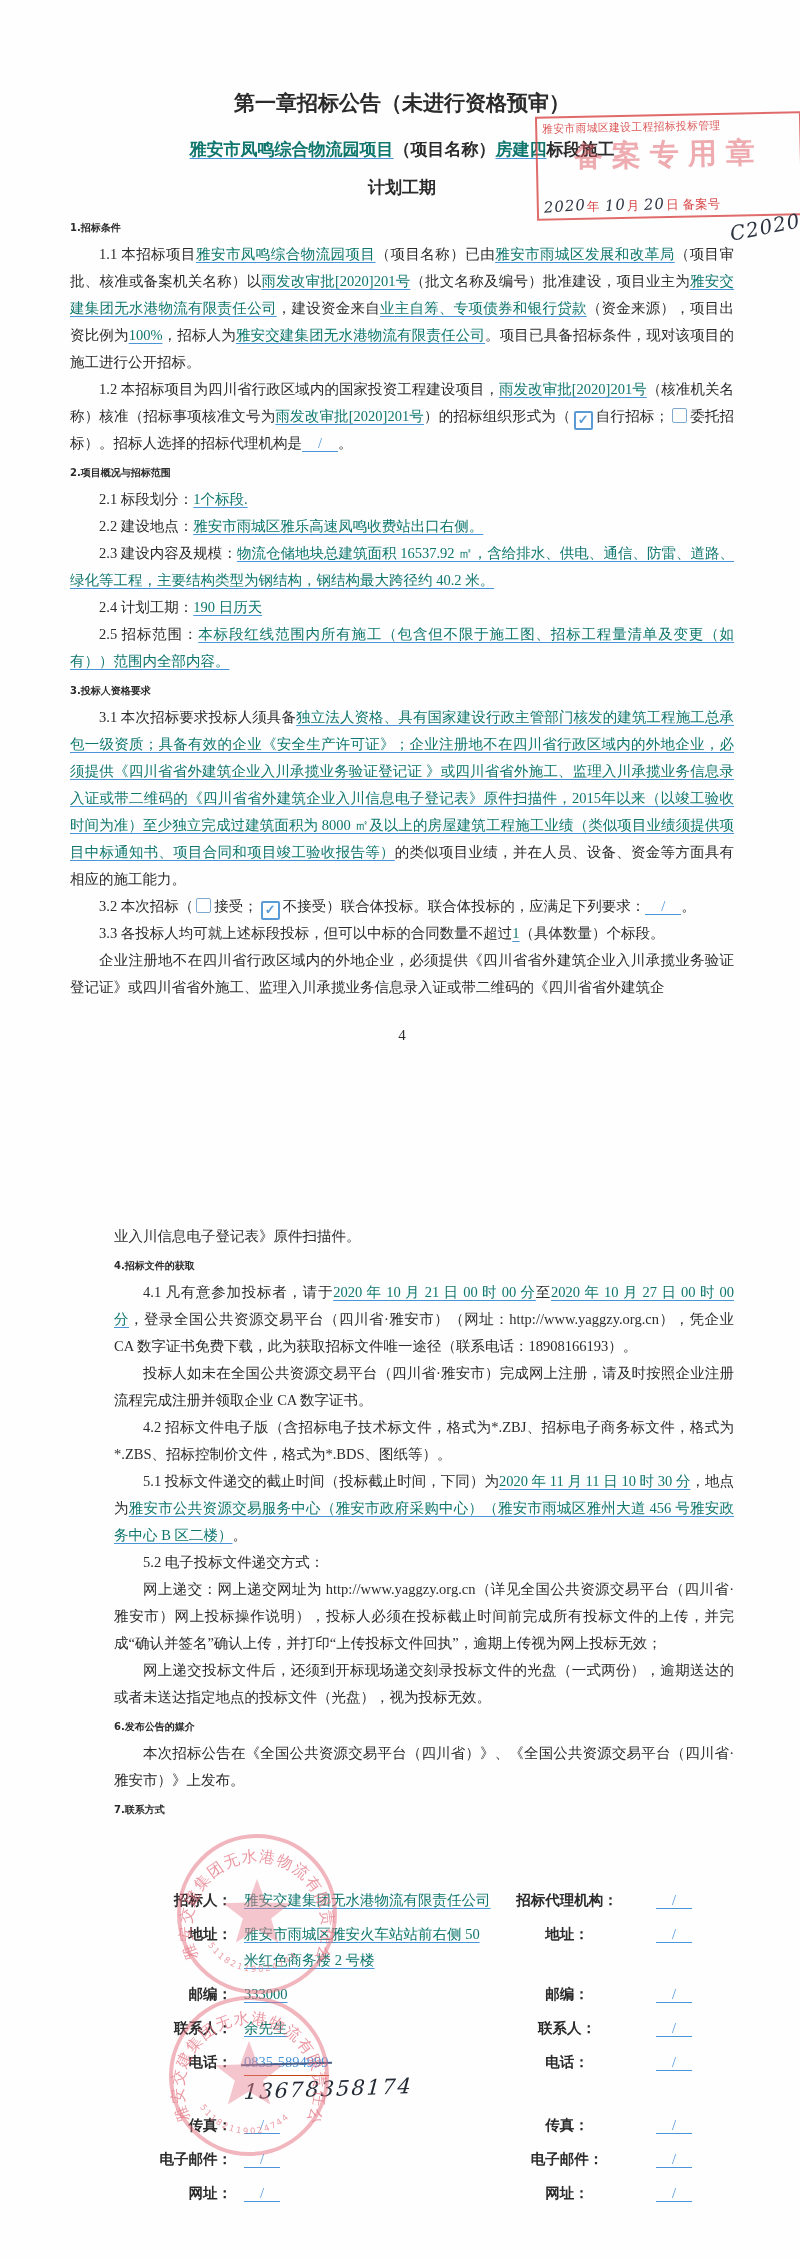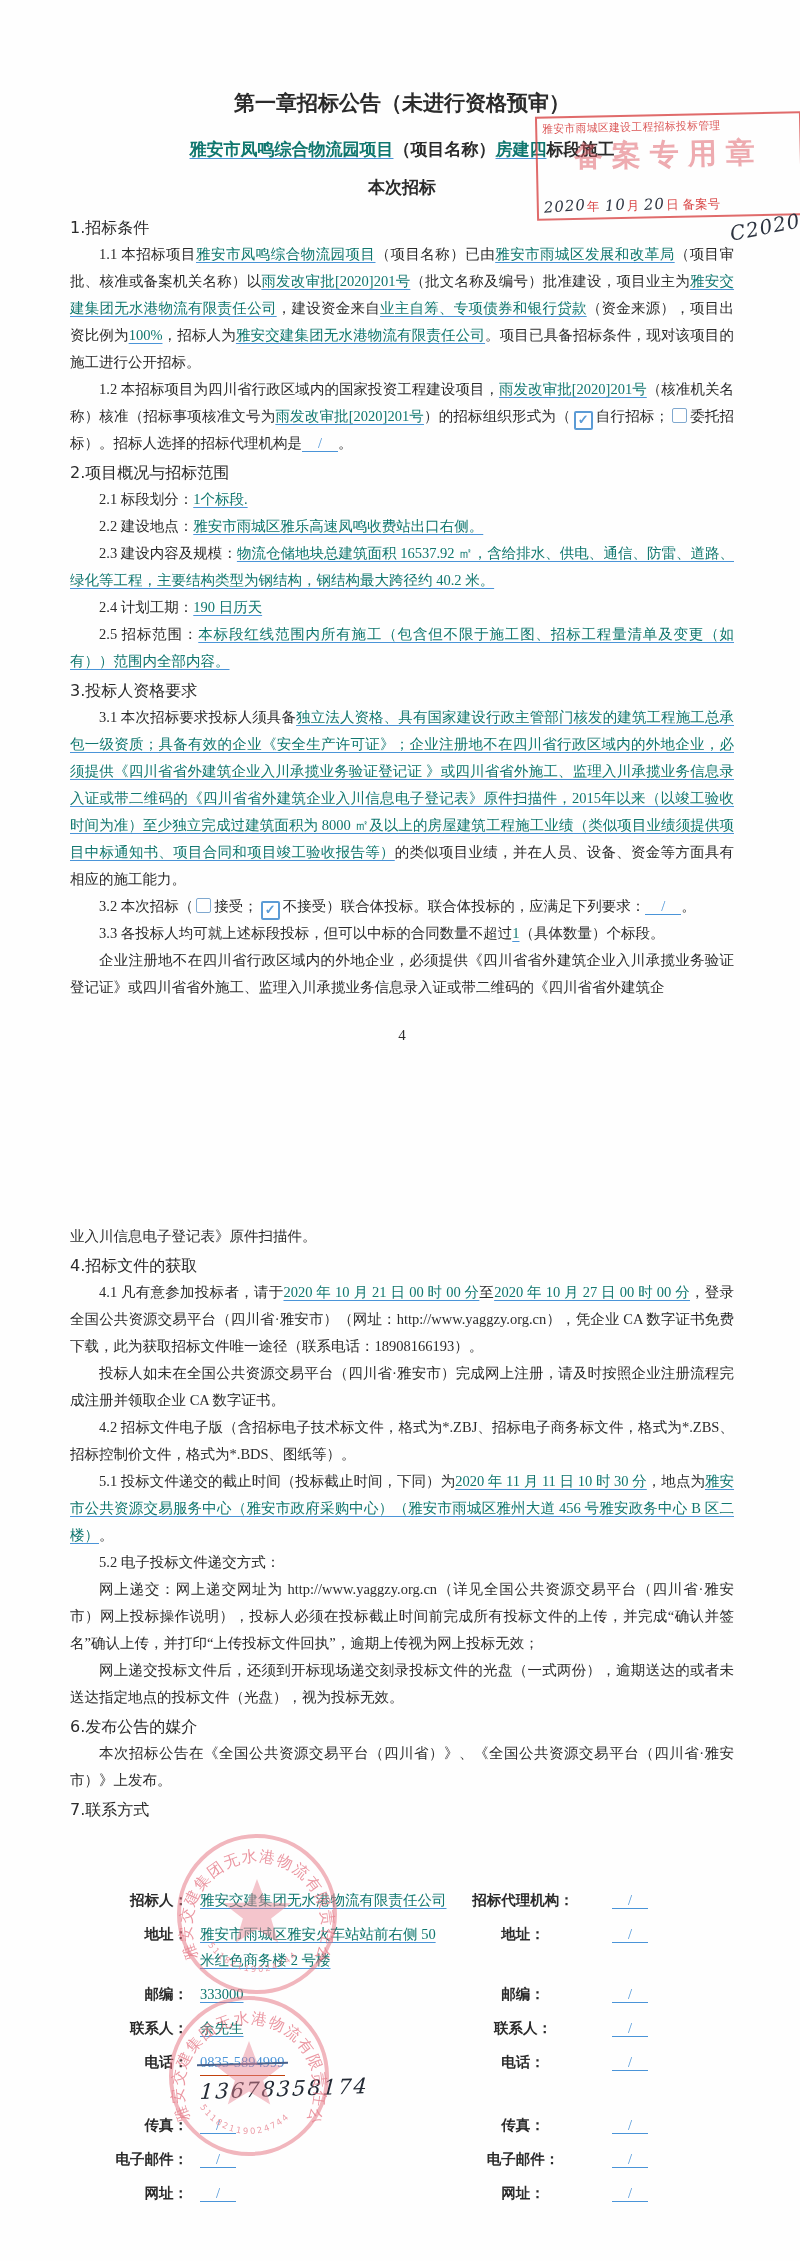--- a/index.html
+++ b/index.html
@@ -3,30 +3,30 @@
 <meta charset="utf-8">
 <style>
   html,body{margin:0;padding:0;background:#ffffff;}
   #doc{position:relative;width:800px;height:2261px;background:#fefefe;overflow:hidden;
        font-family:"Liberation Serif","DejaVu Serif",serif;color:#2b2b2b;}
   .page{position:absolute;left:0;width:800px;overflow:hidden;}
   #page1{top:0;height:1165px;}
   #page2{top:1165px;height:1096px;}
   .flow{padding:0 66px 0 70px;}
   #page1 .flow{padding-top:88px;}
-  #page2 .flow{padding-top:58px;}
+  #page2 .flow{padding-top:58px;margin-left:44px;}
 
   .blk{margin:0;}
   .b-title{text-align:center;font-size:21px;font-weight:bold;line-height:30px;margin:0 0 18px 0;
            font-family:"DejaVu Sans","Liberation Sans",sans-serif;color:#1c1c1c;}
   .b-subtitle{text-align:center;font-size:17px;font-weight:bold;line-height:26px;margin:0 0 12px 0;
            font-family:"DejaVu Sans","Liberation Sans",sans-serif;color:#1c1c1c;}
   .b-subtitle2{text-align:center;font-size:17px;font-weight:bold;line-height:26px;margin:0 0 14px 0;
            font-family:"DejaVu Sans","Liberation Sans",sans-serif;color:#1c1c1c;}
-  .b-sec{font-size:16px;font-weight:normal;line-height:27px;margin:2px 0 0 0;
+  .b-sec{font-size:10px;font-weight:bold;line-height:27px;margin:2px 0 0 0;
            font-family:"DejaVu Sans","Liberation Sans",sans-serif;color:#1a1a1a;}
   .b-body{font-size:14.5px;line-height:27px;text-indent:2em;text-align:justify;}
   .b-cont{font-size:14.5px;line-height:27px;text-indent:0;text-align:justify;}
   .b-pagenum{text-align:center;font-size:15px;margin-top:26px;color:#333;}
 
   .s-p{color:#2b2b2b;}
   .s-l{color:#0f766e;text-decoration:underline;text-decoration-color:#4a94d8;text-underline-offset:3px;}
   .s-sl{display:inline-block;min-width:36px;text-align:center;color:#4a94d8;
         border-bottom:1px solid #4a94d8;line-height:16px;text-indent:0;}
   .s-cb{display:inline-block;width:15px;height:15px;border:2px solid #5b9bd5;border-radius:2px;
@@ -67,21 +67,21 @@
 </style>
 </head>
 <body>
 
 <div id="doc">
 
   <div class="page" id="page1">
     <div class="flow" id="p1-flow">
         <div class="blk b-title"><span class="s-p">第一章招标公告（未进行资格预审）</span></div>
         <div class="blk b-subtitle"><span class="s-l">雅安市凤鸣综合物流园项目</span><span class="s-p">（项目名称）</span><span class="s-l">房建四</span><span class="s-p">标段施工</span></div>
-        <div class="blk b-subtitle2"><span class="s-p">本次招标</span></div>
+        <div class="blk b-subtitle2"><span class="s-p">计划工期</span></div>
         <div class="blk b-sec"><span class="s-p">1.招标条件</span></div>
         <div class="blk b-body"><span class="s-p">1.1 本招标项目</span><span class="s-l">雅安市凤鸣综合物流园项目</span><span class="s-p">（项目名称）已由</span><span class="s-l">雅安市雨城区发展和改革局</span><span class="s-p">（项目审批、核准或备案机关名称）以</span><span class="s-l">雨发改审批[2020]201号</span><span class="s-p">（批文名称及编号）批准建设，项目业主为</span><span class="s-l">雅安交建集团无水港物流有限责任公司</span><span class="s-p">，建设资金来自</span><span class="s-l">业主自筹、专项债券和银行贷款</span><span class="s-p">（资金来源），项目出资比例为</span><span class="s-l">100%</span><span class="s-p">，招标人为</span><span class="s-l">雅安交建集团无水港物流有限责任公司</span><span class="s-p">。项目已具备招标条件，现对该项目的施工进行公开招标。</span></div>
         <div class="blk b-body"><span class="s-p">1.2 本招标项目为四川省行政区域内的国家投资工程建设项目，</span><span class="s-l">雨发改审批[2020]201号</span><span class="s-p">（核准机关名称）核准（招标事项核准文号为</span><span class="s-l">雨发改审批[2020]201号</span><span class="s-p">）的招标组织形式为（</span><span class="s-cb">✓</span><span class="s-p">自行招标；</span><span class="s-cb0"></span><span class="s-p">委托招标）。招标人选择的招标代理机构是</span><span class="s-sl"> / </span><span class="s-p">。</span></div>
         <div class="blk b-sec"><span class="s-p">2.项目概况与招标范围</span></div>
         <div class="blk b-body"><span class="s-p">2.1 标段划分：</span><span class="s-l">1个标段.</span></div>
         <div class="blk b-body"><span class="s-p">2.2 建设地点：</span><span class="s-l">雅安市雨城区雅乐高速凤鸣收费站出口右侧。</span></div>
         <div class="blk b-body"><span class="s-p">2.3 建设内容及规模：</span><span class="s-l">物流仓储地块总建筑面积 16537.92 ㎡，含给排水、供电、通信、防雷、道路、绿化等工程，主要结构类型为钢结构，钢结构最大跨径约 40.2 米。</span></div>
         <div class="blk b-body"><span class="s-p">2.4 计划工期：</span><span class="s-l">190 日历天</span></div>
         <div class="blk b-body"><span class="s-p">2.5 招标范围：</span><span class="s-l">本标段红线范围内所有施工（包含但不限于施工图、招标工程量清单及变更（如有））范围内全部内容。</span></div>
         <div class="blk b-sec"><span class="s-p">3.投标人资格要求</span></div>

